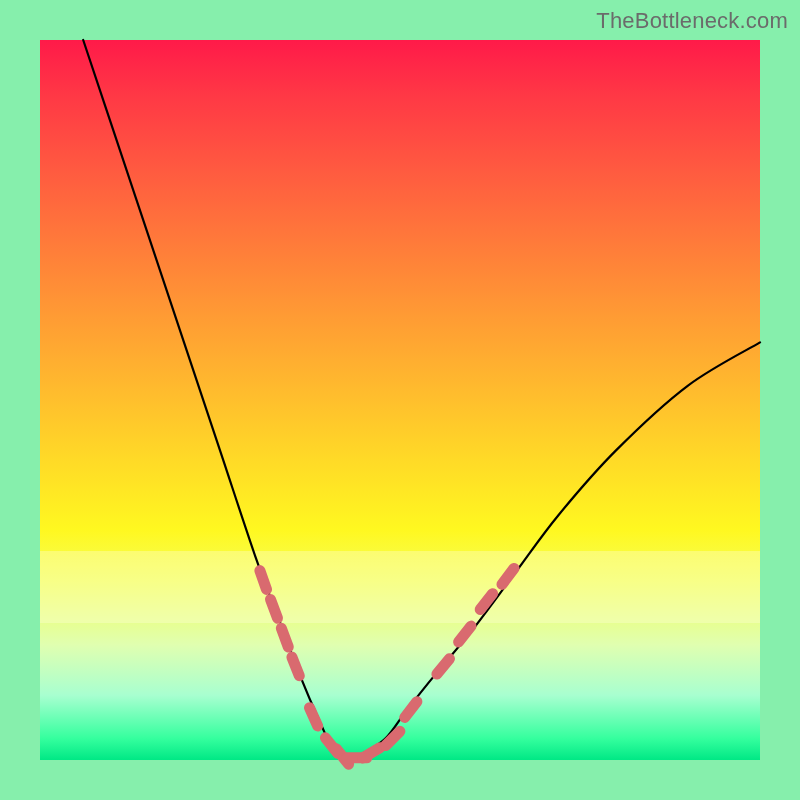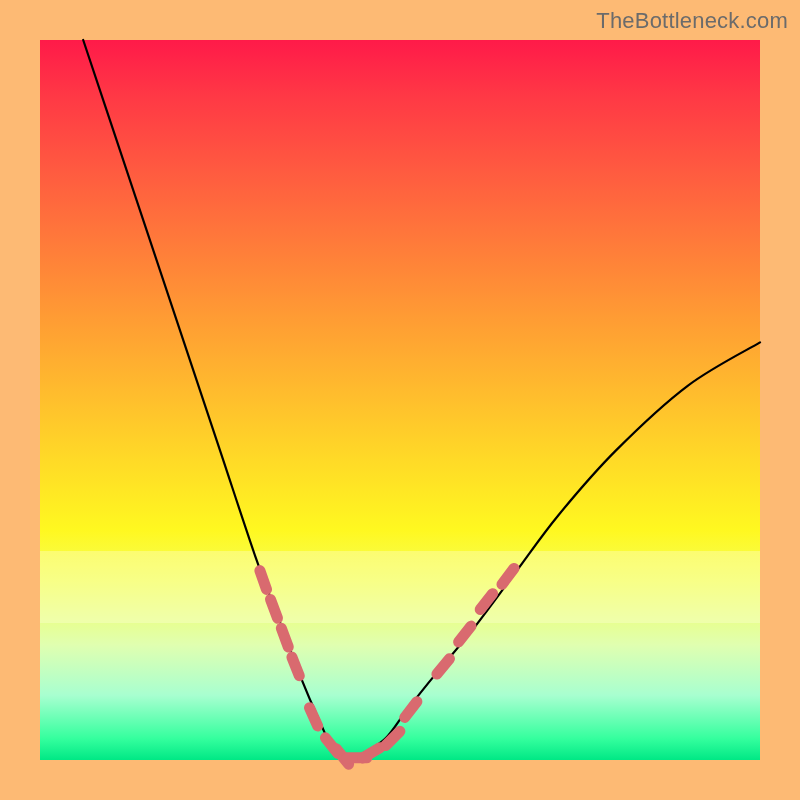--- a/index.html
+++ b/index.html
@@ -8,21 +8,21 @@
     width: 800px;
     height: 800px;
     background: #000;
     overflow: hidden;
     font-family: Arial, Helvetica, sans-serif;
   }
   .frame {
     position: relative;
     width: 800px;
     height: 800px;
-    background: #fdba74;
+    background: #86efac;
   }
   .plot-area {
     position: absolute;
     left: 40px;
     top: 40px;
     width: 720px;
     height: 720px;
     background: linear-gradient(
       to bottom,
       #ff1a49 0%,

